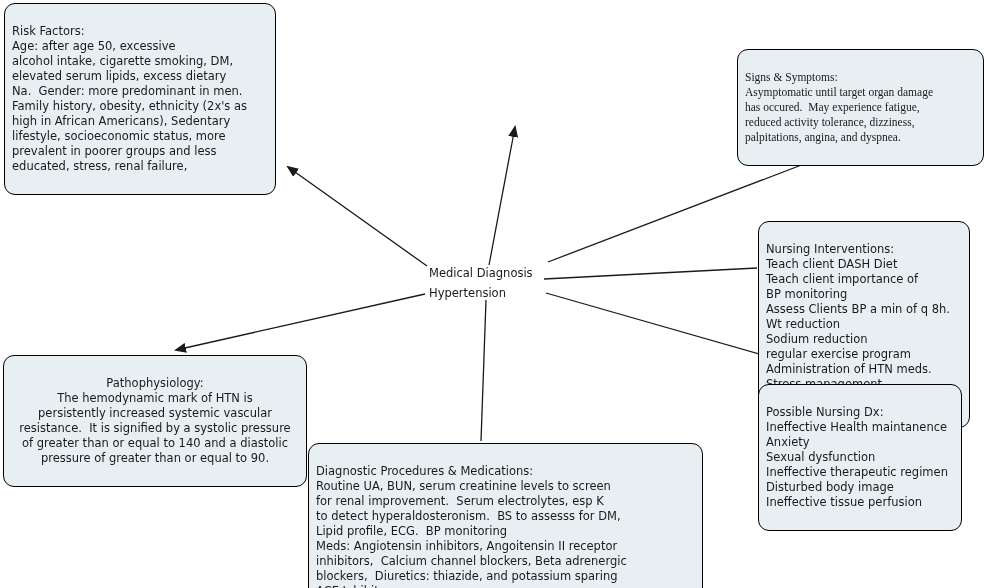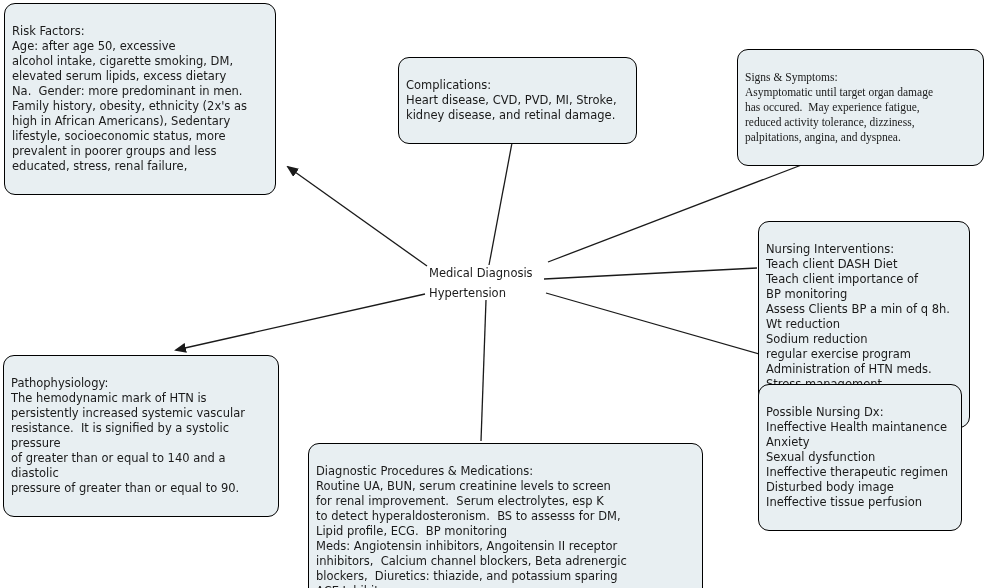--- a/index.html
+++ b/index.html
@@ -41,21 +41,21 @@
     line-height: 20px;
     white-space: pre-wrap;
   }
   
   .n-risk        { left: 4px;   top: 3px;   width: 272px; min-height: 152px; }
   .n-compl       { left: 398px; top: 57px;  width: 239px; min-height: 55px;  }
   .n-signs       { left: 737px; top: 49px;  width: 247px; min-height: 86px; font-family: Liberation Serif, serif;  }
   .n-nursing     { left: 758px; top: 177px; width: 212px; min-height: 170px; margin-top: 44px; }
   .n-dx          { left: 758px; top: 384px; width: 204px; min-height: 125px; }
   .n-diagnostics { left: 308px; top: 443px; width: 395px; min-height: 142px; }
-  .n-patho       { left: 3px;   top: 355px; width: 276px; min-height: 96px;  }
+  .n-patho       { left: 3px;   top: 355px; width: 304px; min-height: 96px; text-align: center;  }
   .center-label  { left: 429px; top: 263px; width: 120px; }
 </style>
 </head>
 <body>
 
 <div class="canvas">
 
   <svg class="connectors" viewBox="0 0 1005 588" xmlns="http://www.w3.org/2000/svg">
     <defs>
       <marker id="arrow" viewBox="0 0 12 10" refX="10" refY="5" markerWidth="12" markerHeight="10" markerUnits="userSpaceOnUse" orient="auto">
@@ -75,23 +75,20 @@
 Age: after age 50, excessive
 alcohol intake, cigarette smoking, DM,
 elevated serum lipids, excess dietary
 Na.  Gender: more predominant in men.
 Family history, obesity, ethnicity (2x's as
 high in African Americans), Sedentary
 lifestyle, socioeconomic status, more
 prevalent in poorer groups and less
 educated, stress, renal failure,</div>
 
-  <div class="node n-compl">Complications:
-Heart disease, CVD, PVD, MI, Stroke,
-kidney disease, and retinal damage.</div>
 
   <div class="node n-signs">Signs &amp; Symptoms:
 Asymptomatic until target organ damage
 has occured.  May experience fatigue,
 reduced activity tolerance, dizziness,
 palpitations, angina, and dyspnea.</div>
 
   <div class="node n-nursing">Nursing Interventions:
 Teach client DASH Diet
 Teach client importance of

